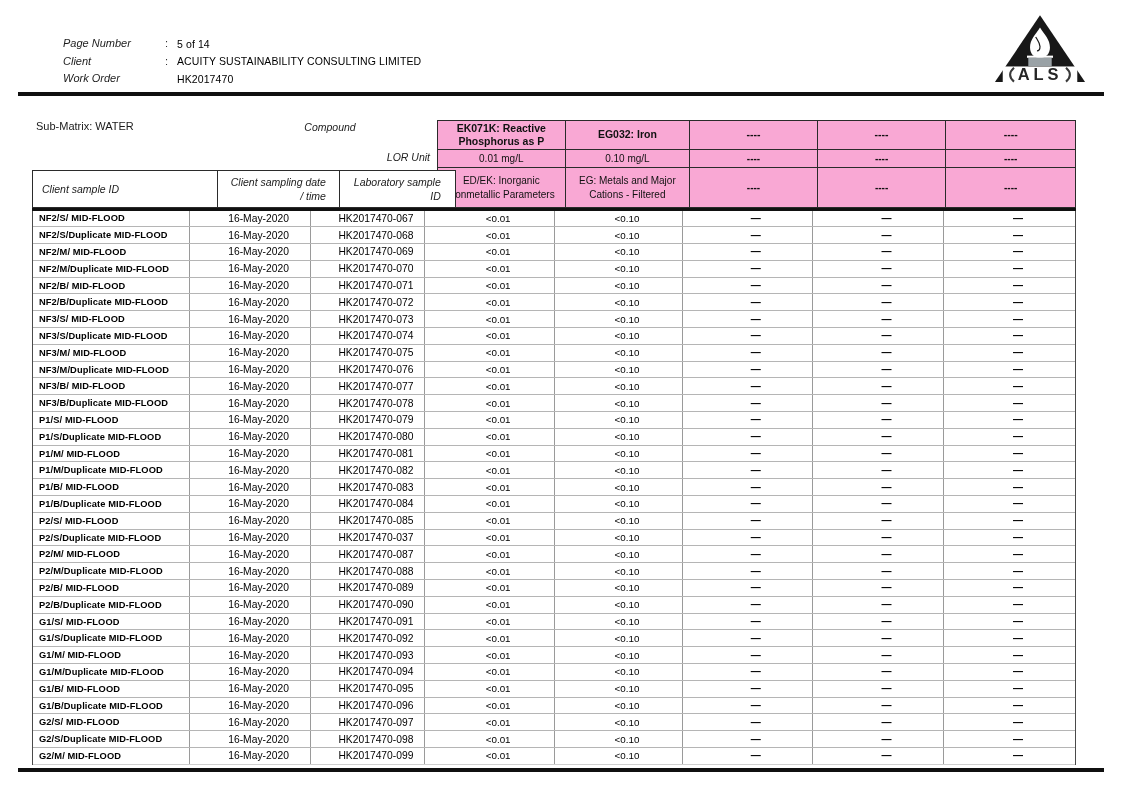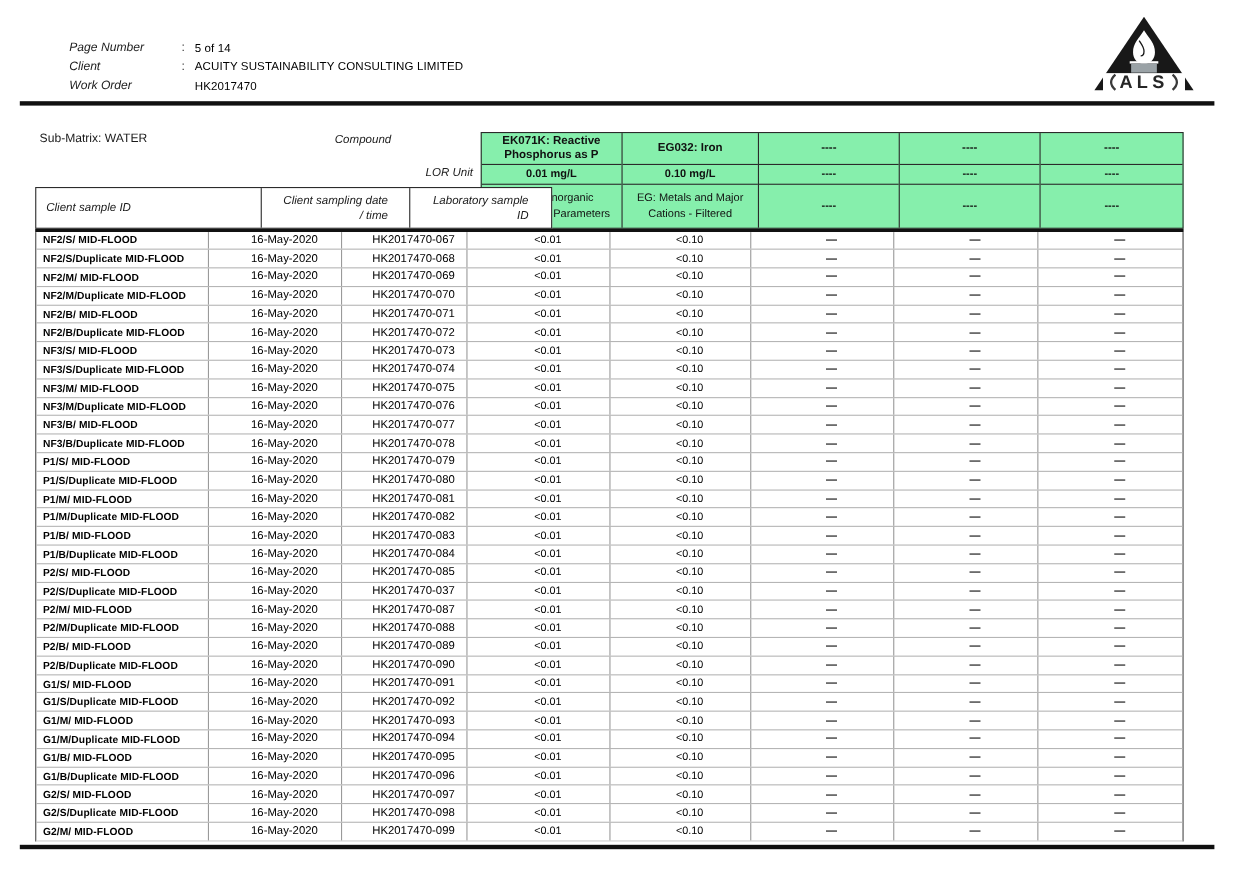--- a/index.html
+++ b/index.html
@@ -27,33 +27,33 @@
   .rule-bottom{position:absolute;left:18px;top:767.5px;width:1086px;height:4.5px;background:#101010;}
 
   
   .submatrix{position:absolute;left:36px;top:120px;font-size:11px;color:#1a1a1a;}
   .submatrix b{font-weight:normal;}
   .compound-label{position:absolute;left:230px;top:121px;width:200px;text-align:center;font-style:italic;font-size:10.5px;color:#222;}
   .lor-label{position:absolute;left:230px;top:151px;width:200px;text-align:right;font-style:italic;font-size:10.5px;color:#222;}
 
   .compound-box{
     position:absolute;left:437px;top:120px;width:639px;height:88px;
-    border:1px solid #2b2b2b;background:#86efac;
+    border:1px solid #2b2b2b;background:#f9a8d4;
     display:grid;grid-template-columns:128fr 125fr 128fr 129fr 129fr;
   }
   .ccol{border-right:1px solid #2b2b2b;display:flex;flex-direction:column;}
   .ccol:last-child{border-right:none;}
   .ccol>div{display:flex;align-items:center;justify-content:center;text-align:center;white-space:pre-line;}
   .cname{height:29px;border-bottom:1px solid #2b2b2b;font-weight:bold;font-size:10.5px;line-height:1.25;}
-  .clor{height:18px;border-bottom:1px solid #2b2b2b;font-size:10px;font-weight:bold;}
+  .clor{height:18px;border-bottom:1px solid #2b2b2b;font-size:10px;font-weight:normal;}
   .clor.dash,.cname.dash,.cmeth.dash{font-weight:bold;letter-spacing:0;}
   .cmeth{flex:1;font-size:10px;line-height:1.35;}
 
   .id-box{
-    position:absolute;left:32px;top:170px;width:470px;height:38px;
+    position:absolute;left:32px;top:170px;width:424px;height:38px;
     border:1px solid #2b2b2b;background:#fff;
     display:grid;grid-template-columns:178fr 117fr 111fr;
   }
   .id-cell{border-right:1px solid #2b2b2b;display:flex;align-items:center;justify-content:center;
     font-style:italic;font-size:10.5px;text-align:right;white-space:pre-line;line-height:1.35;color:#1a1a1a;}
   .id-cell:last-child{border-right:none;}
   .id-cell.first{justify-content:flex-start;padding-left:9px;text-align:left;}
 
   .thick-divider{position:absolute;left:32px;top:208px;width:1044px;height:2.5px;background:#111;}
 

